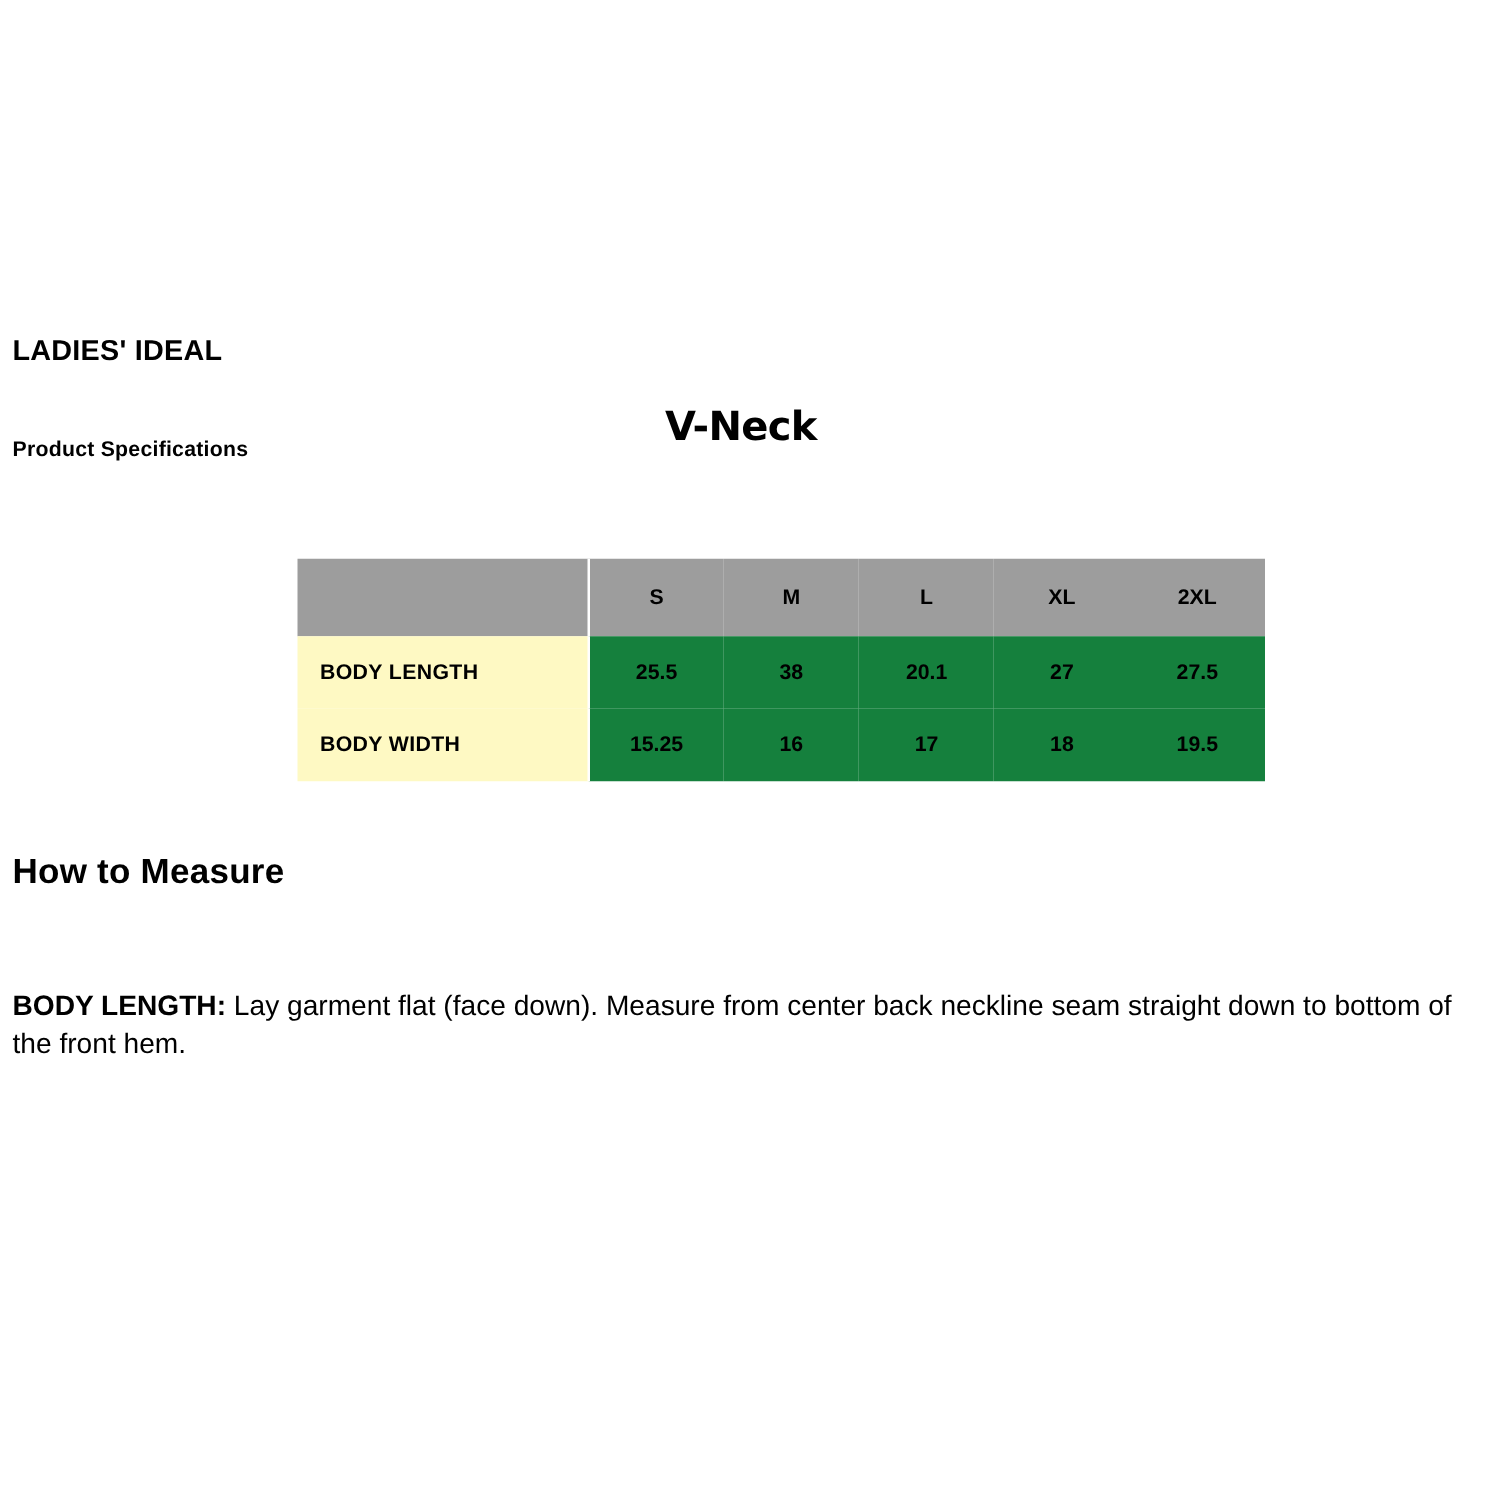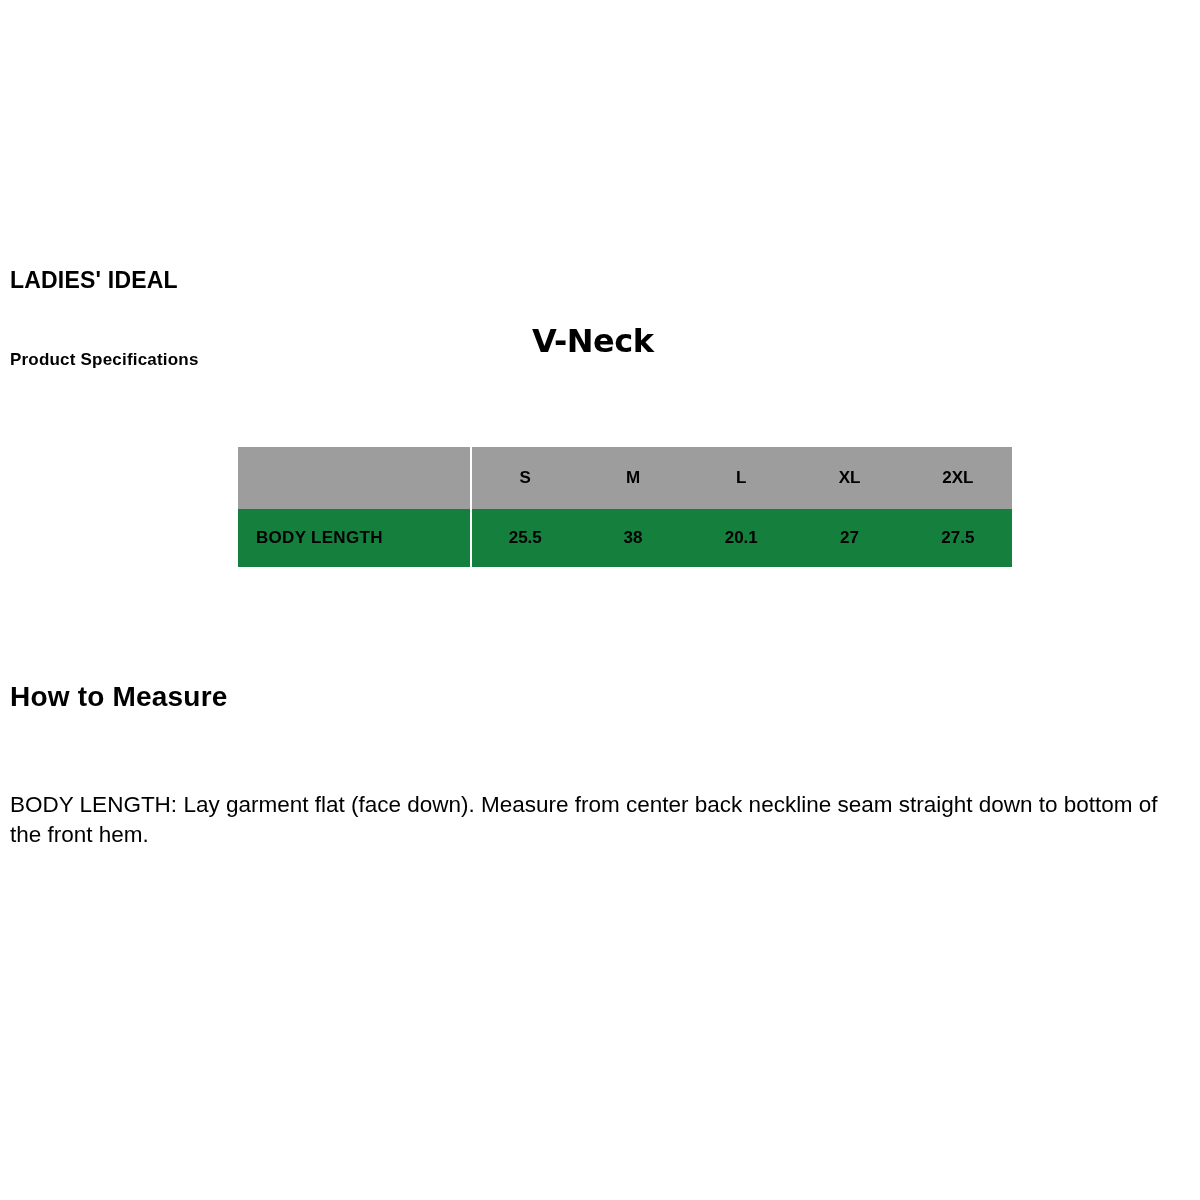--- a/index.html
+++ b/index.html
@@ -78,21 +78,21 @@
     height: 62px;
   }
   .size-table thead th.corner {
     background: #9d9d9d;
     border-right: 2px solid #ffffff;
   }
   .size-table tbody td {
     background: #15803d;
   }
   .size-table tbody td.rowlabel {
-    background: #15803d;
+    background: #fef9c3;
     text-align: left;
     padding-left: 18px;
     border-right: 2px solid #ffffff;
     letter-spacing: 0.3px;
   }
   .col-label { width: 232px; }
   .col-size  { width: 108px; }
 
   
   .howto-title {
@@ -109,21 +109,21 @@
     left: 10px;
     top: 790px;
     width: 1182px;
     font-size: 22.5px;
     line-height: 1.33;
   }
   .measure-block p {
     margin: 0 0 3px 0;
   }
   .measure-block .term {
-    font-weight: normal;
+    font-weight: bold;
   }
 </style>
 </head>
 <body>
 
 <div class="page">
 
   <div class="brand-title">LADIES' IDEAL</div>
 
   <div class="spec-title">Product Specifications</div>
@@ -151,20 +151,28 @@
     </thead>
     <tbody>
       <tr>
         <td class="rowlabel">BODY LENGTH</td>
         <td>25.5</td>
         <td>38</td>
         <td>20.1</td>
         <td>27</td>
         <td>27.5</td>
       </tr>
+      <tr>
+        <td class="rowlabel">BODY WIDTH</td>
+        <td>15.25</td>
+        <td>16</td>
+        <td>17</td>
+        <td>18</td>
+        <td>19.5</td>
+      </tr>
     </tbody>
   </table>
 
   <div class="howto-title">How to Measure</div>
 
   <div class="measure-block">
     <p>
       <span class="term">BODY LENGTH:</span><span> Lay garment flat (face down). Measure from center back neckline seam straight down to bottom of the front hem.</span>
     </p>
   </div>

